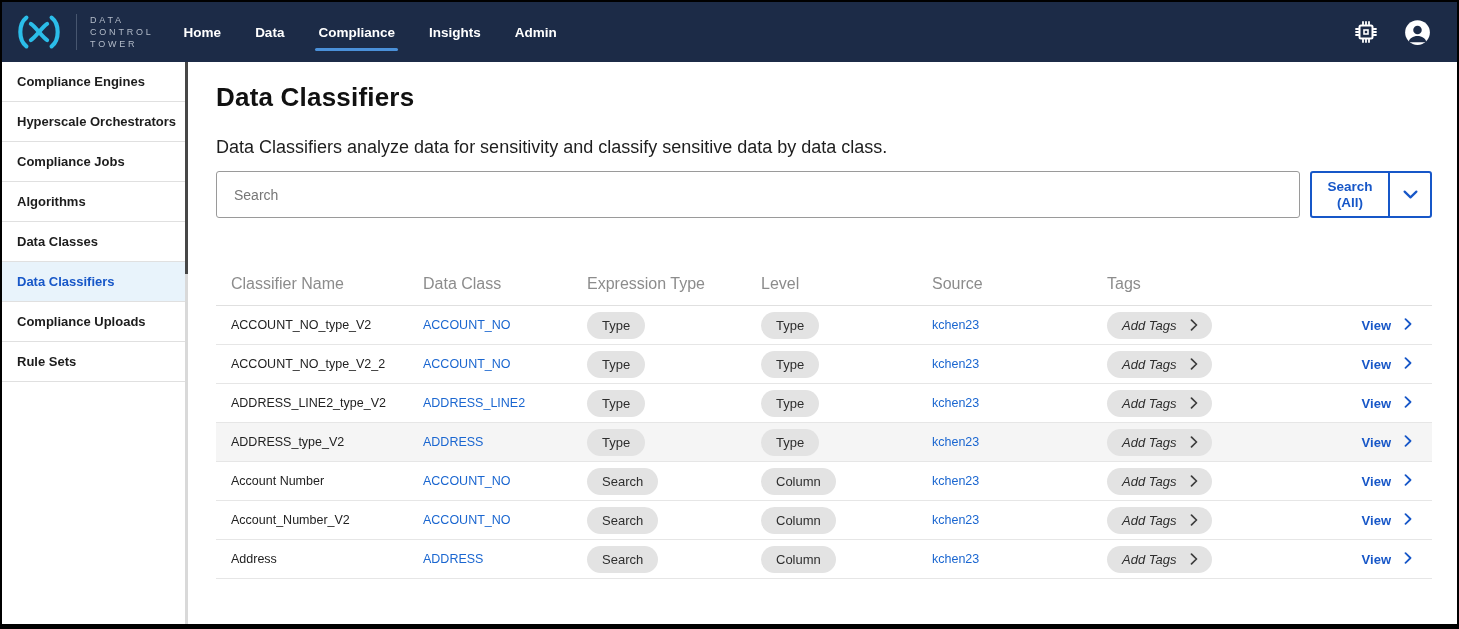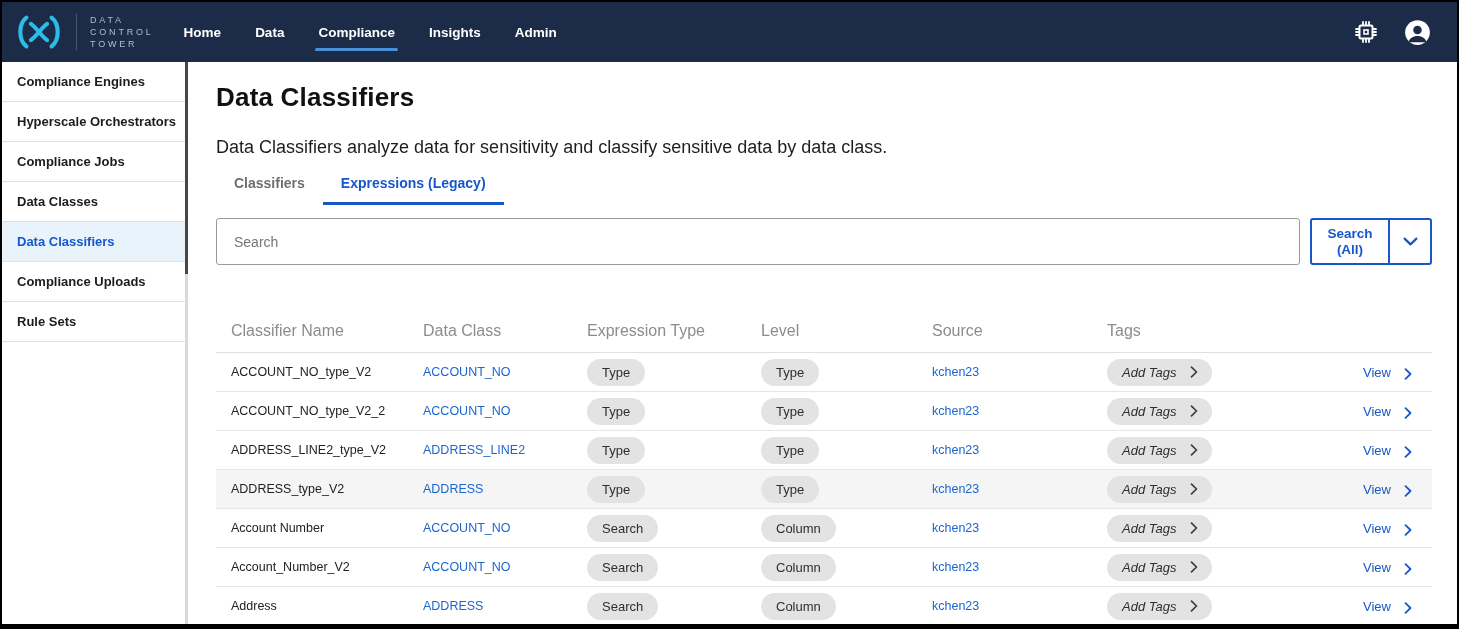--- a/index.html
+++ b/index.html
@@ -62,22 +62,22 @@
   .thead > div:first-child { padding-left:15px; }
   .trow { height:39px; border-bottom:1px solid #e6e6e6; font-size:12.5px; color:#222; }
   .trow.hover { background:#f5f5f5; }
   .td-name { padding-left:15px; }
   .link { color:var(--link_blue,#1a66d0); text-decoration:none; cursor:pointer; }
   .pill { display:inline-flex; align-items:center; background:var(--pill_bg,#e3e3e3);
           border:none; border-radius:15px; padding:6px 15px; font-size:13px; color:#2e2e2e;
           font-family:inherit; }
   .pill-btn { gap:14px; cursor:pointer; padding:6px 14px 6px 15px;font-style:italic; }
   .td-view { display:flex; justify-content:flex-end; padding-right:20px; }
-  .view-link { display:inline-flex; align-items:flex-end; gap:13px; color:var(--brand_blue,#1757c8);
-               font-weight:normal; font-size:13px; cursor:pointer; text-decoration:none; }
+  .view-link { display:inline-flex; align-items:flex-start; gap:13px; color:var(--brand_blue,#1757c8);
+               font-weight:bold; font-size:13px; cursor:pointer; text-decoration:none; }
 </style>
 </head>
 <body>
 
 <div class="frame">
 
   <header class="navbar">
     <div class="brand">
       <svg width="54" height="42" viewBox="0 0 60 44">
         <g stroke="#2bbde9" stroke-width="4.6" fill="none" stroke-linecap="round">
@@ -147,48 +147,43 @@
         <div class="side-item">
     <span>Compliance Engines</span>
   </div>
         <div class="side-item">
     <span>Hyperscale Orchestrators</span>
   </div>
         <div class="side-item">
     <span>Compliance Jobs</span>
   </div>
         <div class="side-item">
+    <span>Algorithms</span>
+  </div>
+        <div class="side-item">
     <span>Data Classes</span>
   </div>
         <div class="side-item active">
     <span>Data Classifiers</span>
   </div>
         <div class="side-item">
     <span>Compliance Uploads</span>
   </div>
         <div class="side-item">
     <span>Rule Sets</span>
   </div>
       </aside>
     <div class="scroll-track">
       <div class="scroll-thumb"></div>
     </div>
 
     <main class="content">
       <h1 class="page-title">Data Classifiers</h1>
       <p class="page-desc">Data Classifiers analyze data for sensitivity and classify sensitive data by data class.</p>
 
-      <div class="tabs" id="tabs">
-          <div class="tab">
-    <span>Classifiers</span>
-  </div>
-          <div class="tab active">
-    <span>Expressions (Legacy)</span>
-  </div>
-        </div>
 
       <div class="search-row">
         <input class="search-input" type="text" placeholder="Search" style="">
         <button class="search-btn">
           <span class="search-btn-main">
             <span>Search</span>
             <span>(All)</span>
           </span>
           <span class="search-btn-chev">
             <svg width="15" height="10" viewBox="0 0 15 10">

